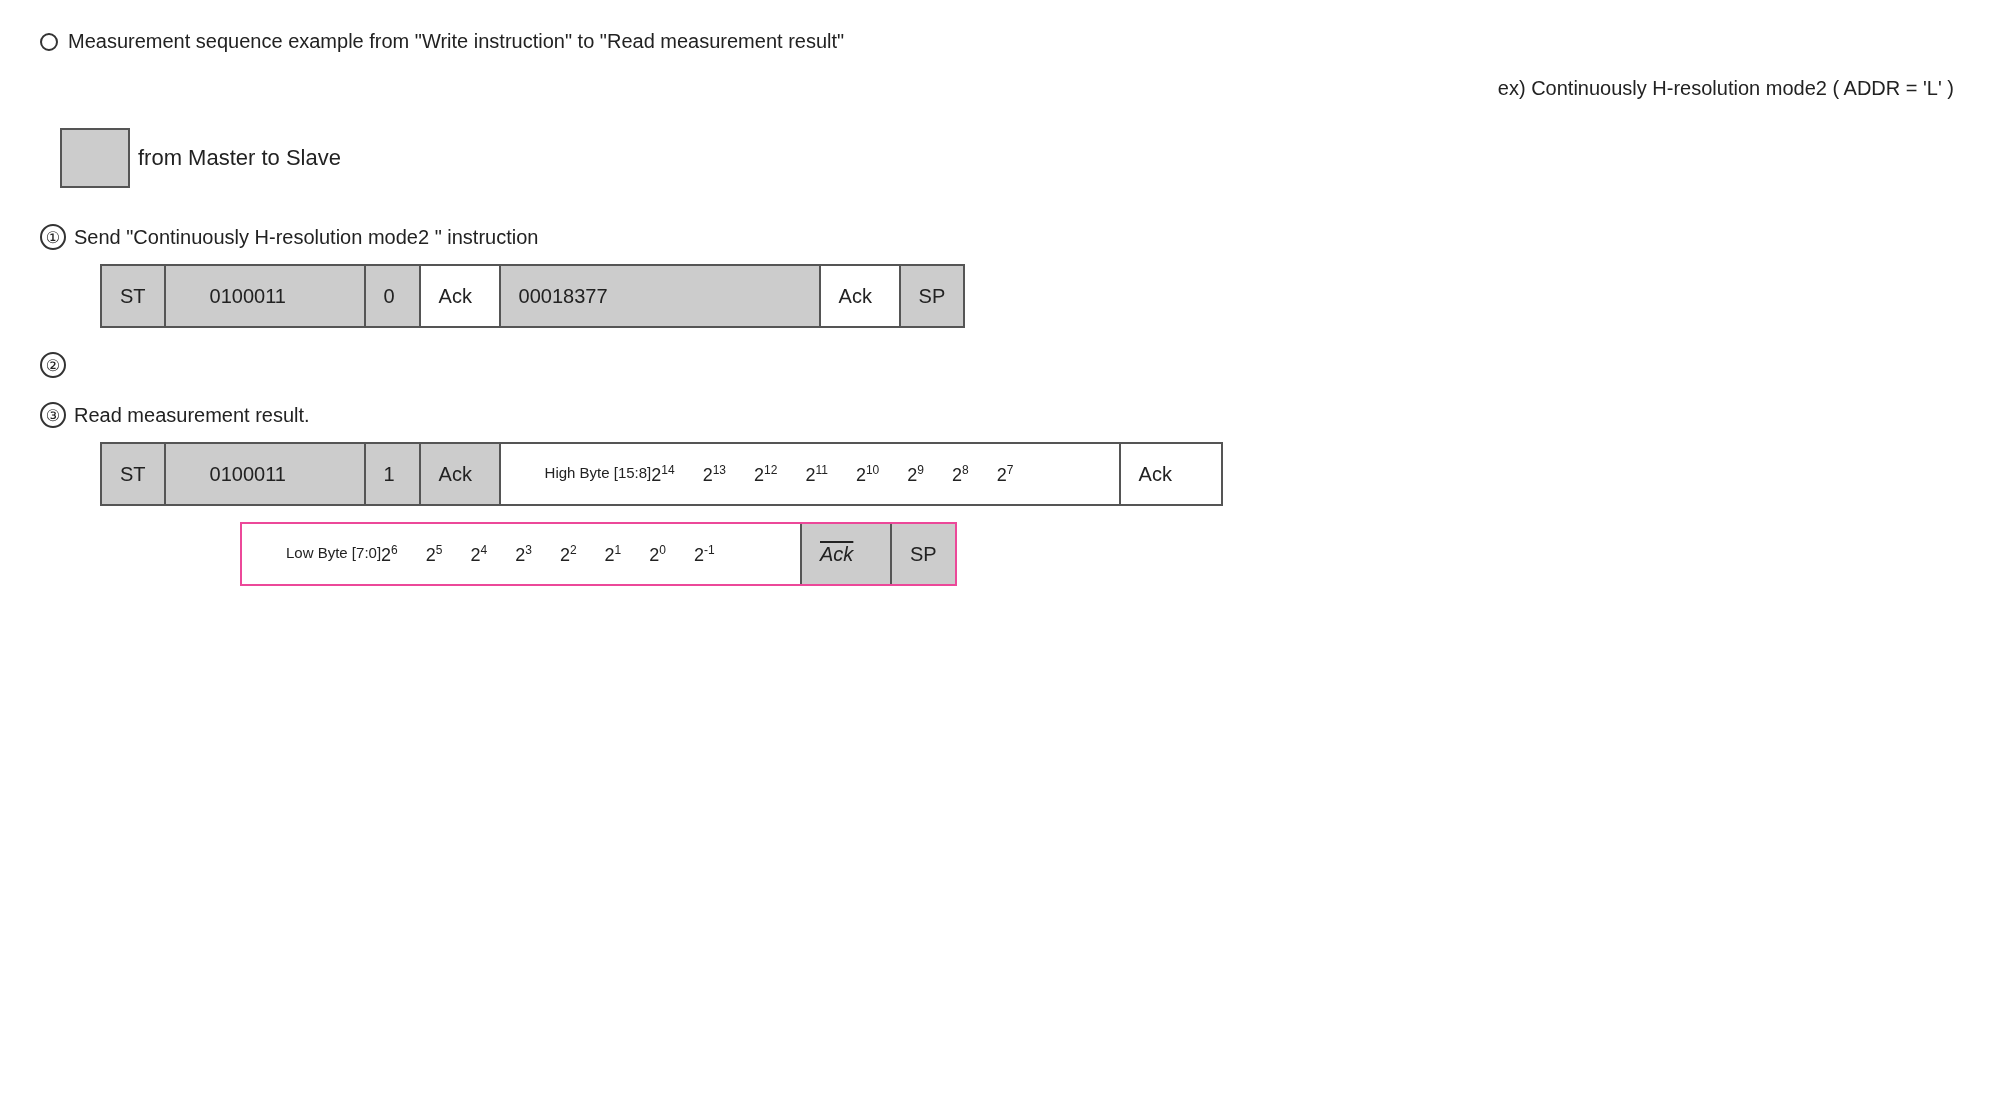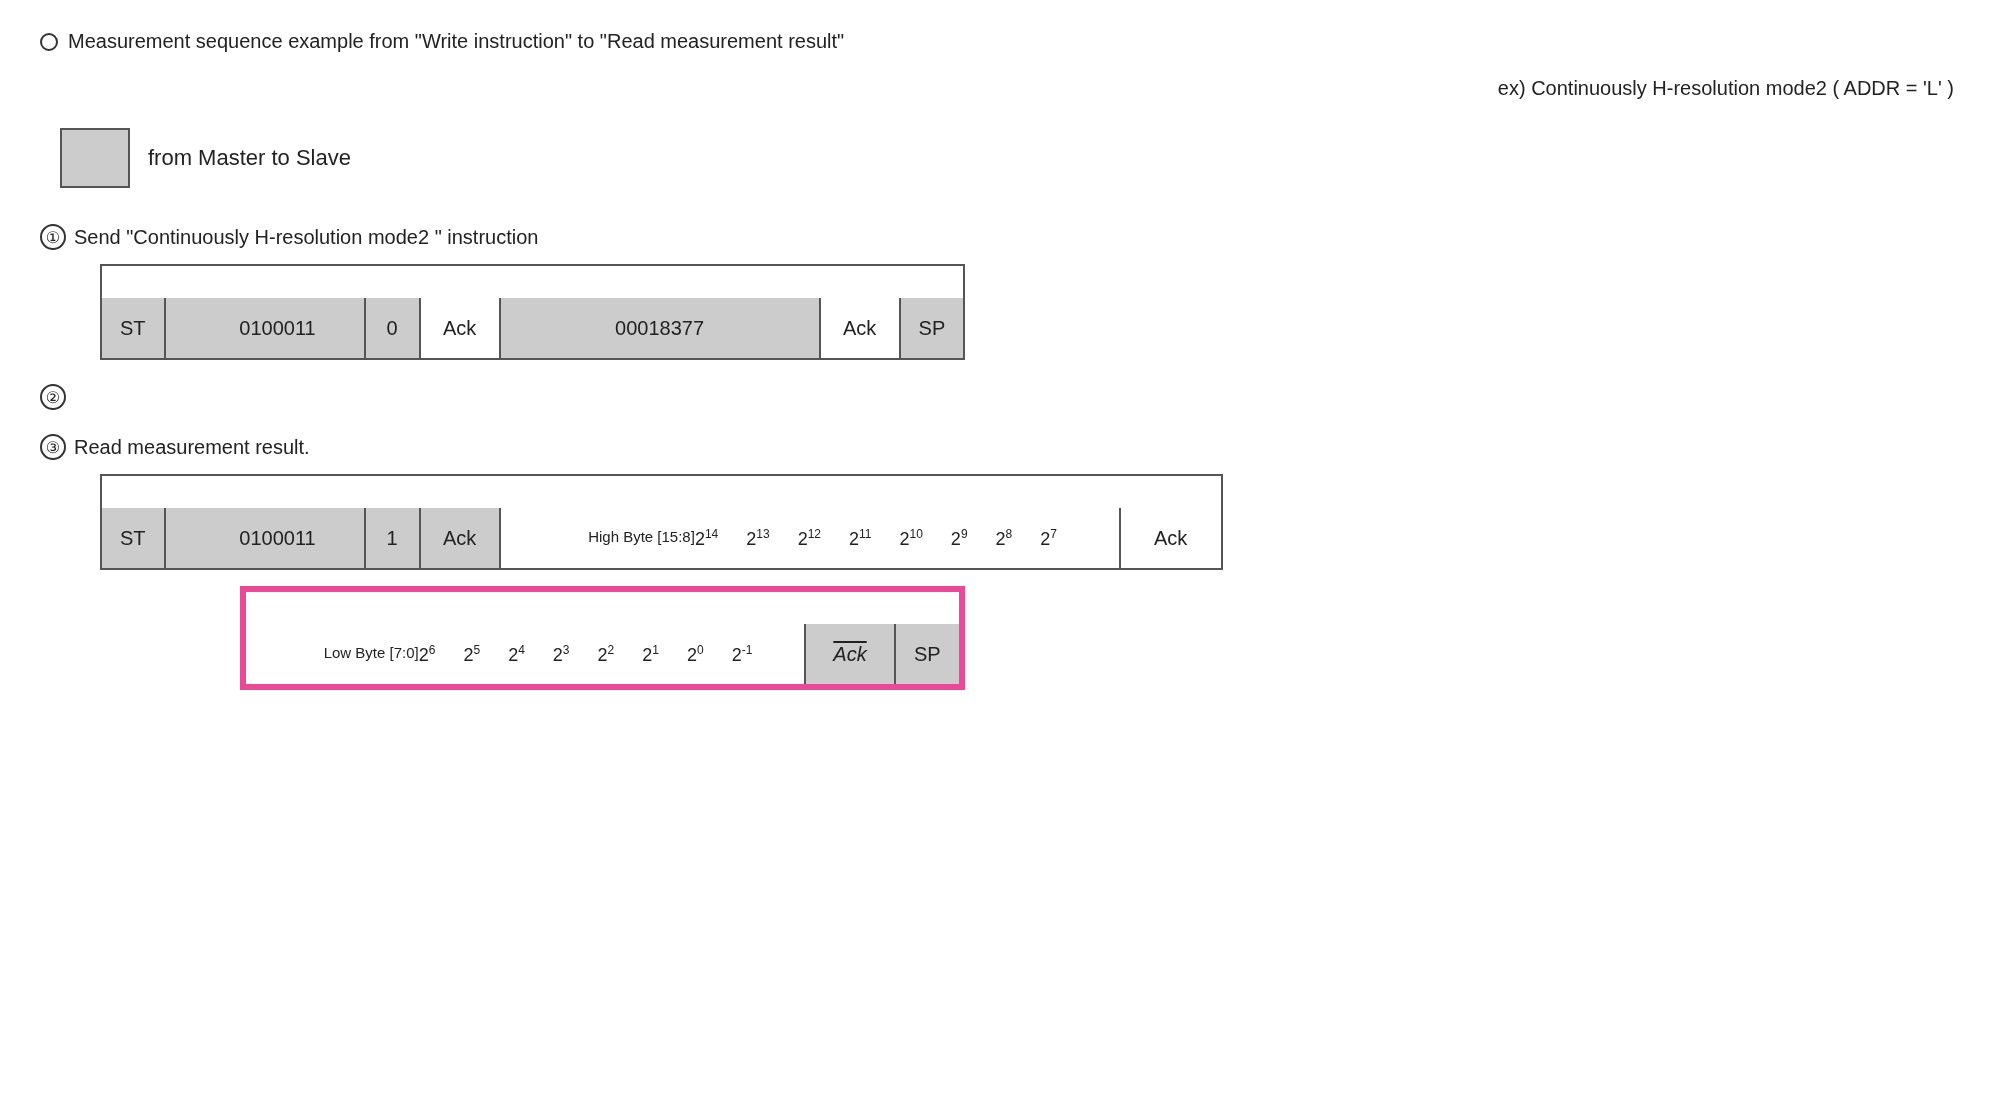--- a/index.html
+++ b/index.html
@@ -35,21 +35,21 @@
     .legend-row {
       display: flex;
       align-items: center;
       gap: 60px;
       margin-bottom: 36px;
       padding-left: 20px;
     }
     .legend-item {
       display: flex;
       align-items: center;
-      gap: 18px;
+      gap: 8px;
     }
     .legend-box-filled {
       width: 70px;
       height: 60px;
       background: #ccc;
       border: 2px solid #555;
       flex-shrink: 0;
     }
     .legend-box-empty {
       width: 70px;
@@ -88,24 +88,23 @@
       display: flex;
       border: 2px solid #555;
       margin-bottom: 16px;
       width: fit-content;
     }
     .proto-cell {
       border-right: 2px solid #555;
       padding: 12px 18px;
       display: flex;
       align-items: center;
-      justify-content: center;
+      justify-content: flex-start;
       font-size: 20px;
       min-height: 60px;
-      margin-top: 32px;
     }
     .proto-cell:last-child {
       border-right: none;
     }
     .proto-cell.gray {
       background: #ccc;
     }
     .proto-cell.white {
       background: #fff;
     }
@@ -153,21 +152,21 @@
       text-decoration: overline;
       font-style: italic;
     }
     .low-byte-row {
       display: flex;
       margin-left: 200px;
       margin-top: 10px;
     }
     .low-byte-table {
       display: flex;
-      border: 6px solid #ec4899;
+      border: 2px solid #ec4899;
       width: fit-content;
     }
     .table-wrapper {
       padding-left: 60px;
     }
   </style>
 </head>
 <body>
 
 <div class="section-title">

